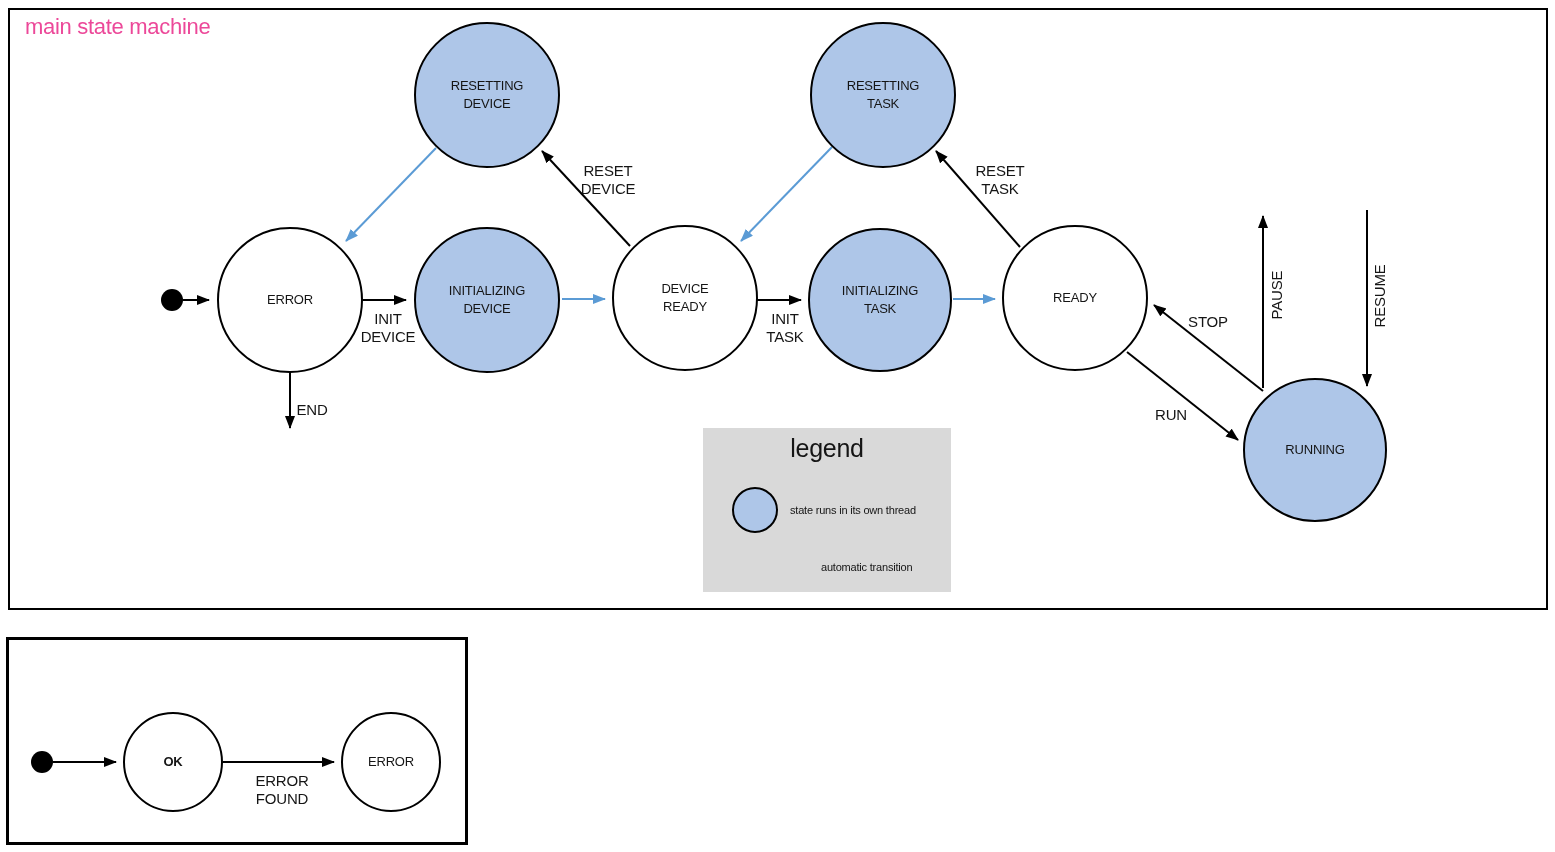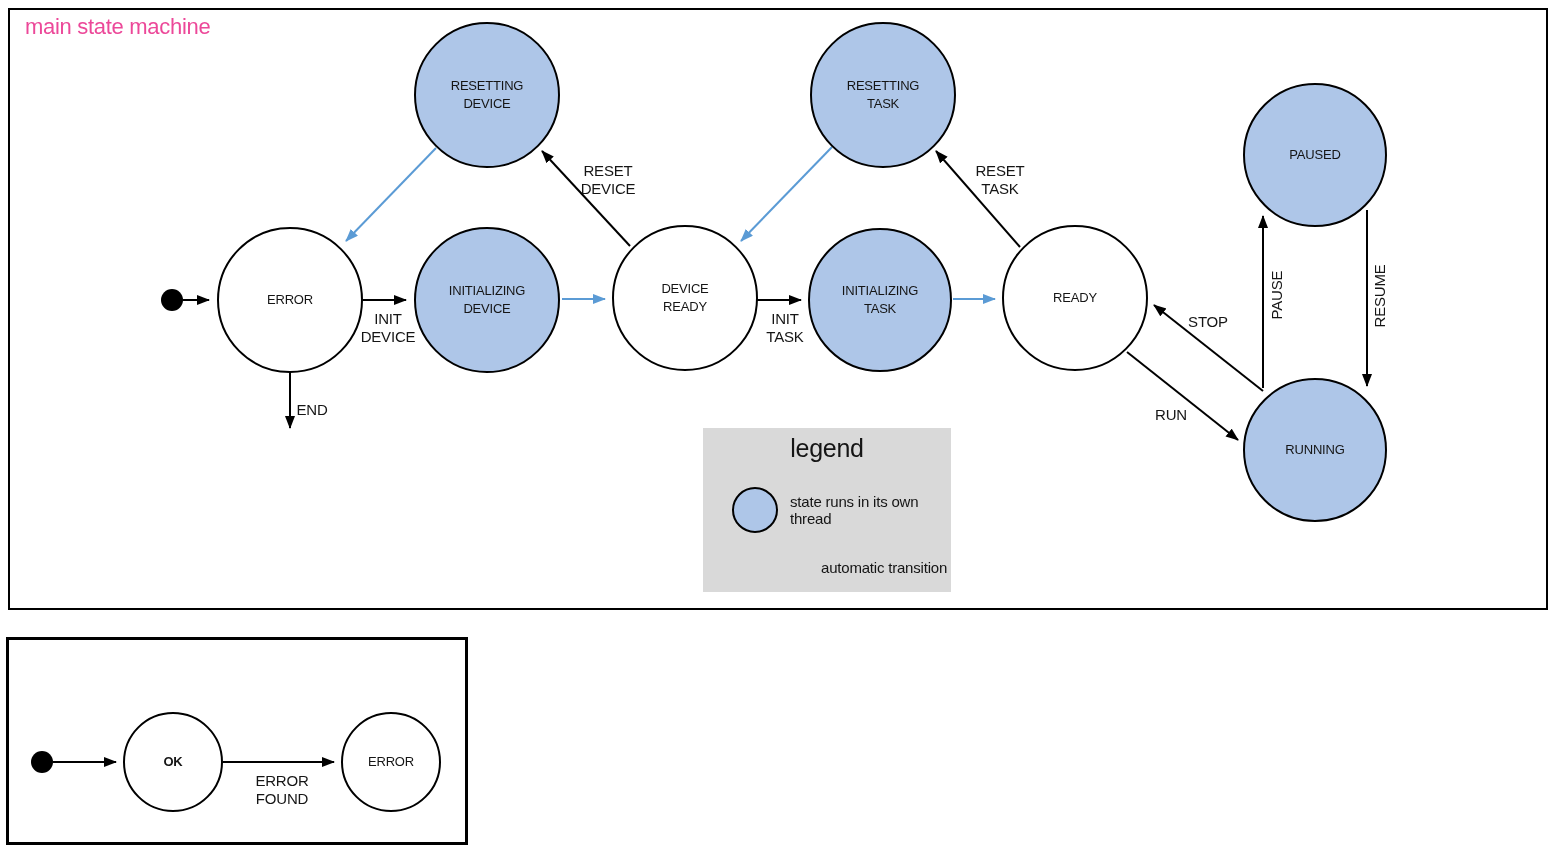--- a/index.html
+++ b/index.html
@@ -30,21 +30,21 @@
     text-align:center; font-size:15px; letter-spacing:-0.2px; font-weight:500;
   }
   .edge-label {
     position:absolute; transform:translate(-50%,-50%); text-align:center;
     font-size:15px; line-height:18px; white-space:pre-line; letter-spacing:-0.2px; font-weight:500;
   }
   .edge-label.vertical { transform:translate(-50%,-50%) rotate(-90deg); }
   .legend-box { position:absolute; left:703px; top:428px; width:248px; height:164px; background:var(--legend-bg); }
   .legend-title { position:absolute; left:0; right:0; top:6px; text-align:center; font-size:25px; letter-spacing:-0.3px; }
   .legend-circle { position:absolute; left:29px; top:59px; width:46px; height:46px; border:2px solid #000; border-radius:50%; box-sizing:border-box; background:var(--blue-fill); }
-  .legend-item { position:absolute; font-size:15px; letter-spacing:-0.2px; transform:translateY(-50%); }
+  .legend-item { position:absolute; font-size:11px; letter-spacing:-0.2px; transform:translateY(-50%); }
 </style>
 </head>
 <body>
 
 <div id="root">
 
   <div class="panel" style="left:8px; top:8px; width:1540px; height:602px;"></div>
   <div class="panel ortho" style="left:6px; top:637px; width:462px; height:208px;"></div>
 
   <div class="panel-title" style="left:25px; top:14px;">main state machine</div>
@@ -88,21 +88,20 @@
 DEVICE</div>
   <div class="state threaded" style="left:414px; top:227px; width:146px; height:146px;">INITIALIZING
 DEVICE</div>
   <div class="state" style="left:612px; top:225px; width:146px; height:146px;">DEVICE
 READY</div>
   <div class="state threaded" style="left:810px; top:22px; width:146px; height:146px;">RESETTING
 TASK</div>
   <div class="state threaded" style="left:808px; top:228px; width:144px; height:144px;">INITIALIZING
 TASK</div>
   <div class="state" style="left:1002px; top:225px; width:146px; height:146px;">READY</div>
-  <div class="state threaded" style="left:1243px; top:83px; width:144px; height:144px;">PAUSED</div>
   <div class="state threaded" style="left:1243px; top:378px; width:144px; height:144px;">RUNNING</div>
 
 
   <div class="state" style="left:123px; top:712px; width:100px; height:100px;font-weight:bold;">OK</div>
   <div class="state" style="left:341px; top:712px; width:100px; height:100px;">ERROR</div>
 
   <div class="edge-label" style="left:388px; top:328px;">INIT
 DEVICE</div>
   <div class="edge-label" style="left:608px; top:180px;">RESET
 DEVICE</div>

